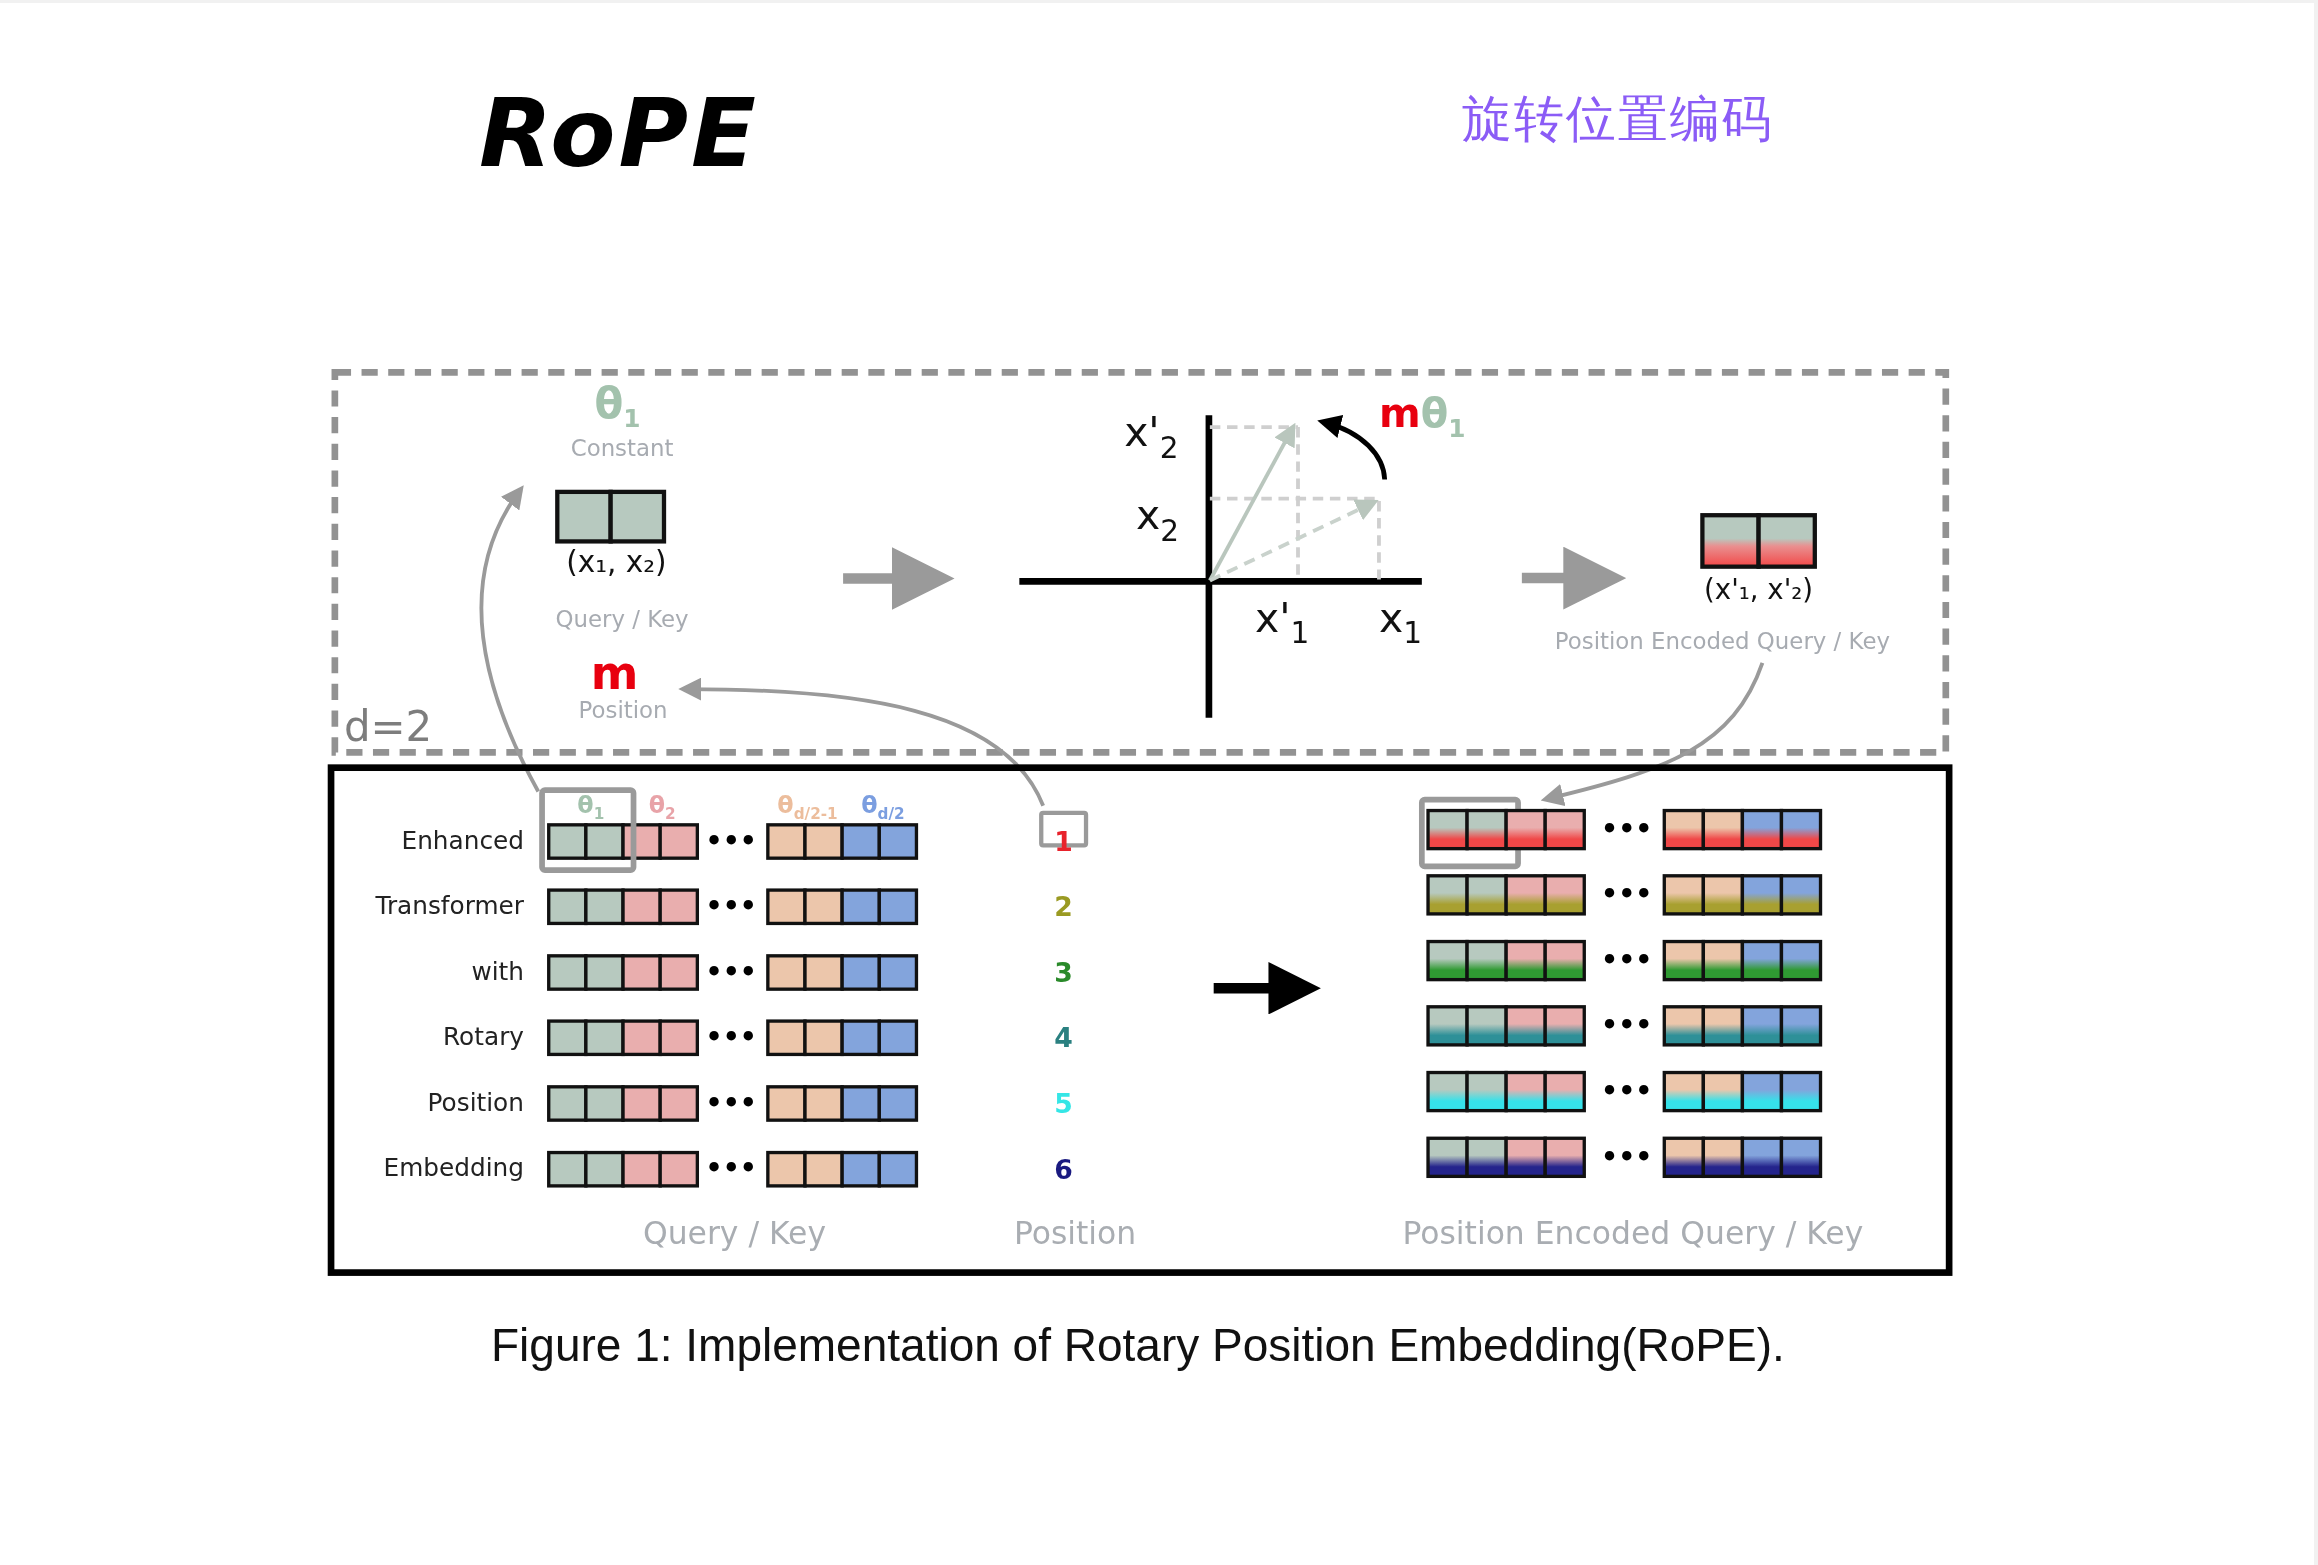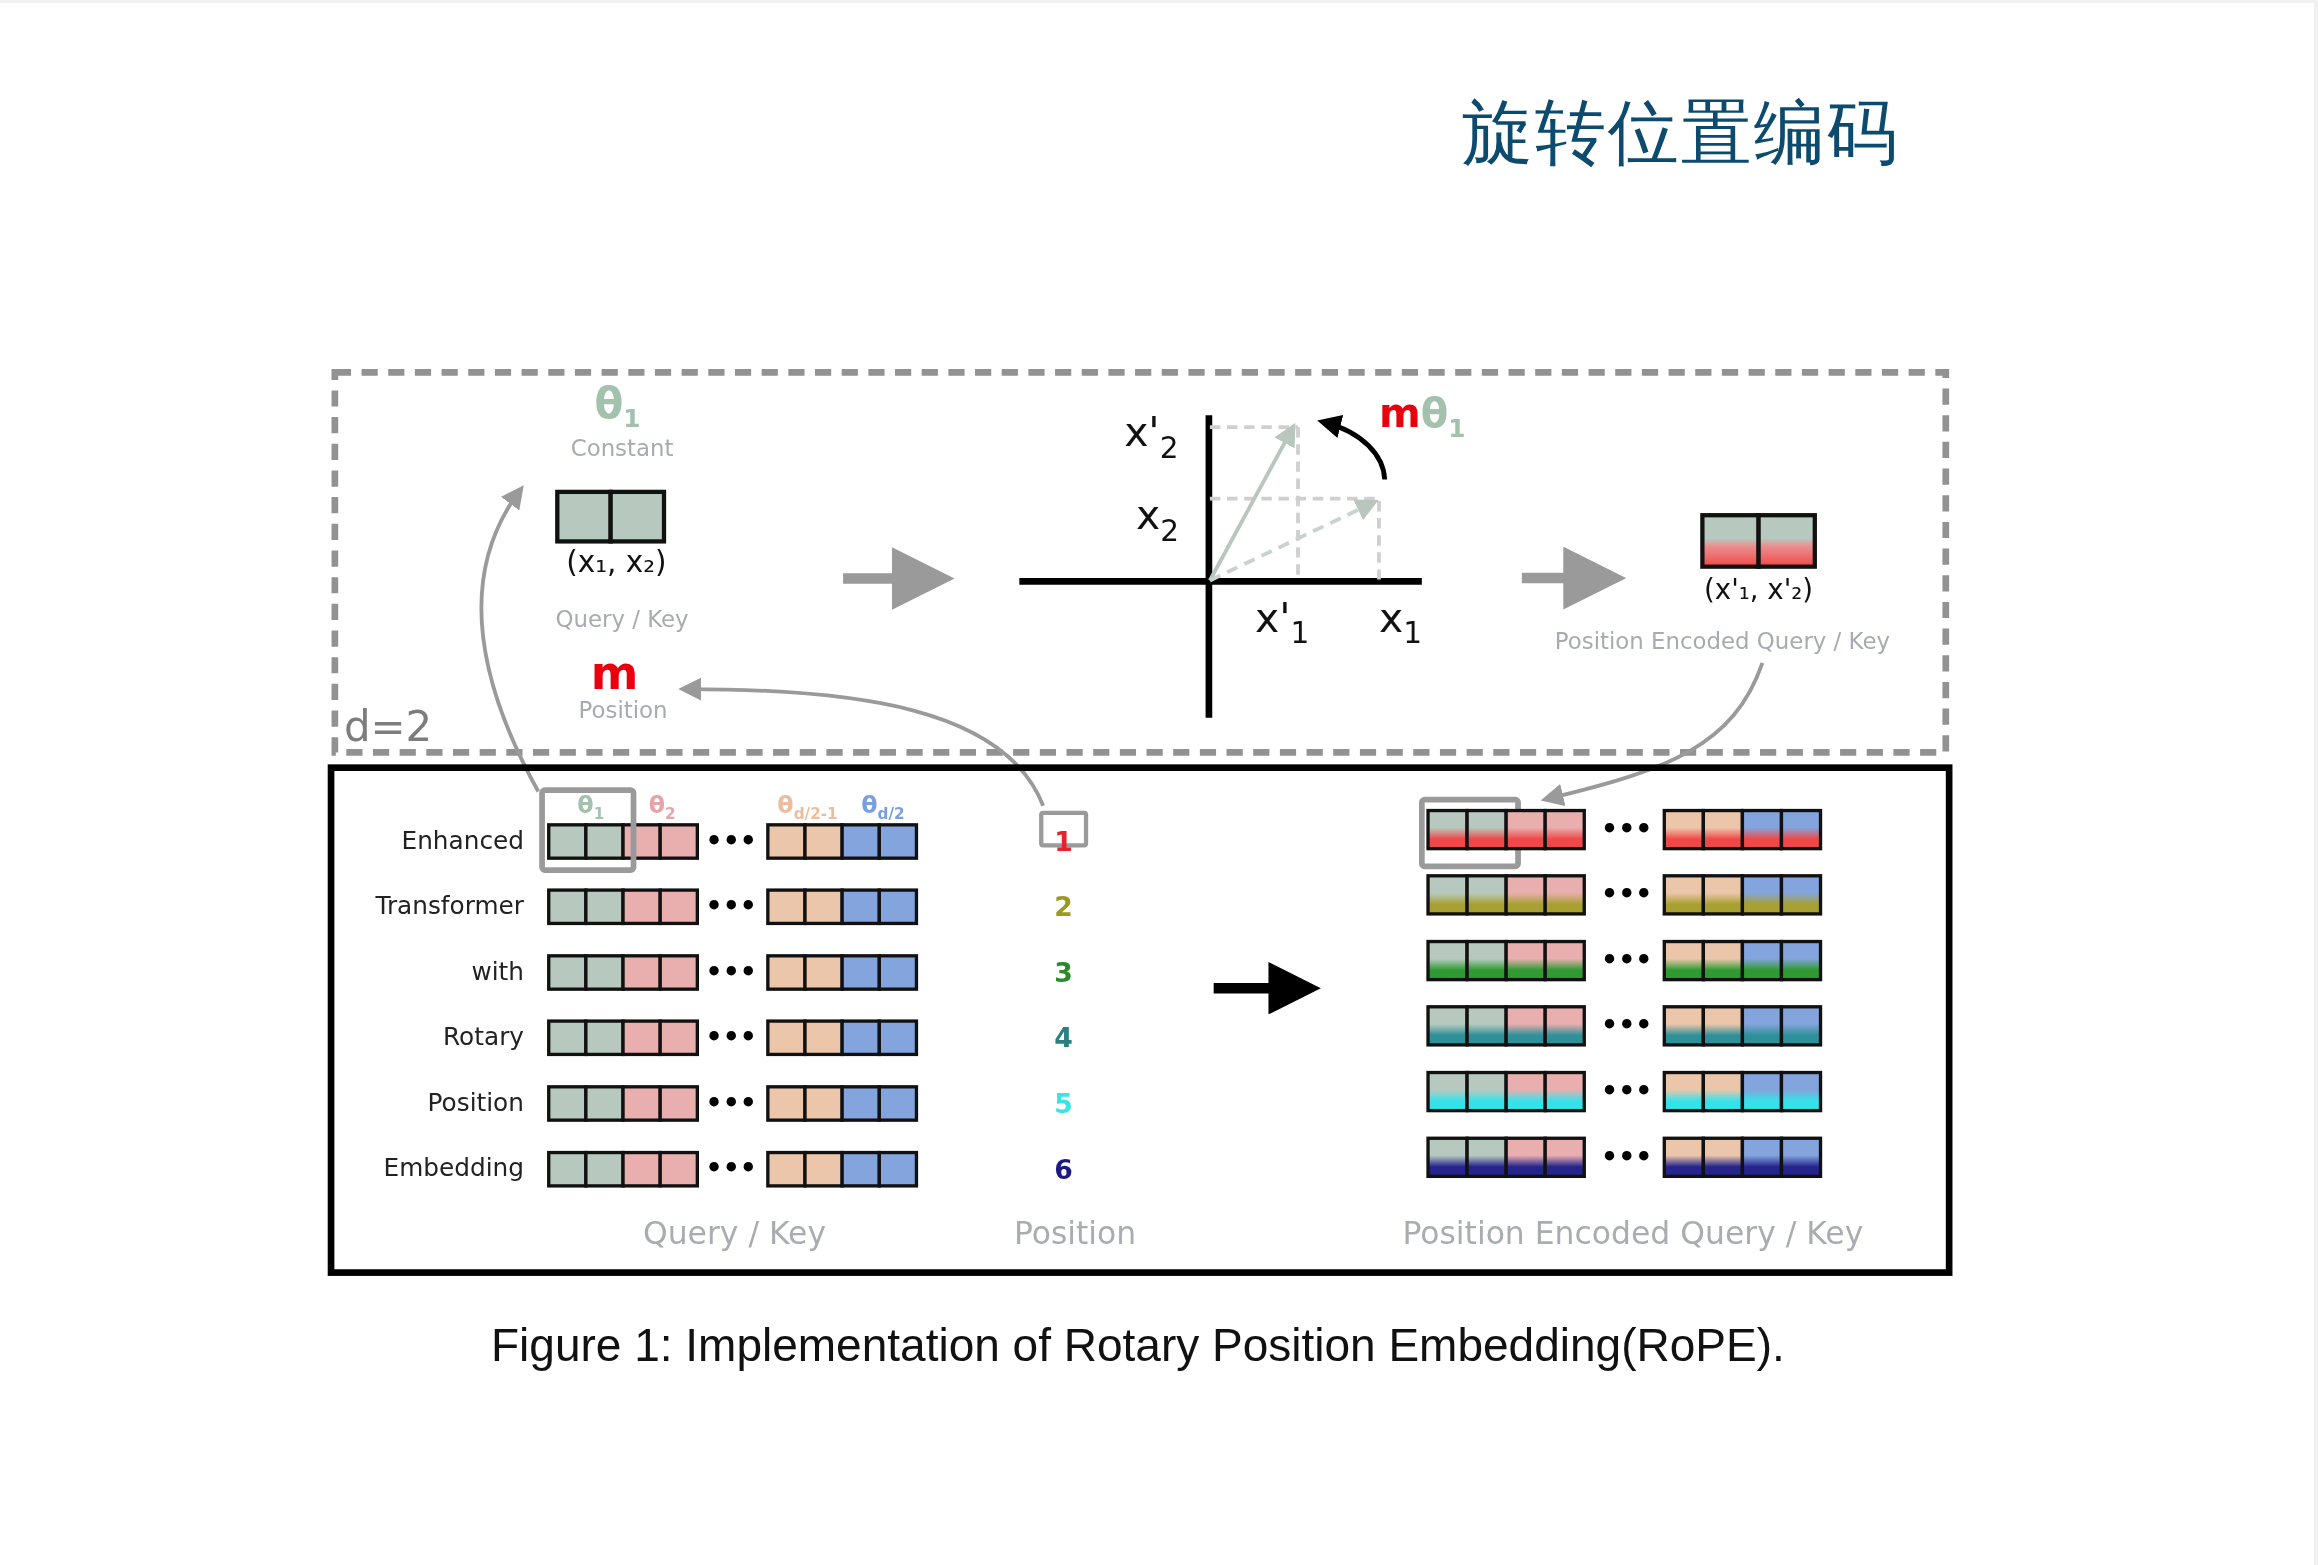--- a/index.html
+++ b/index.html
@@ -1,31 +1,32 @@
 <!DOCTYPE html>
 <html style="font-size:7.6px"><head>
 <meta charset="utf-8">
 <style>
   html, body { margin: 0; padding: 0; background: #f1f1f1; }
   body { width: 2319px; height: 1565px; position: relative; overflow: hidden; font-family: "DejaVu Sans", sans-serif; }
   .page { position: absolute; left: 0; top: 2.9px; width: 2314px; height: 1562px; background: #ffffff; }
   .abs { position: absolute; }
   .title-en { left: 479px; top: 83px; font-family: "DejaVu Sans", sans-serif; font-weight: bold; font-style: italic; font-size: 95px; letter-spacing: 2.9px; color: #000; line-height: 1; }
-  .title-zh { left: 1462px; top: 95px; font-family: Liberation Serif, serif; font-size: 71px; color: #0c4a6e; line-height: 1; letter-spacing: 1.9px; }
+  .title-zh { left: 1462px; top: 95px; font-family: Liberation Mono, monospace; font-size: 50px; color: #8b5cf6; line-height: 1; letter-spacing: 1.9px; }
   .caption { left: 491px; top: 1319px; font-family: Liberation Sans, sans-serif; font-size: 46px; color: #111; line-height: 1; white-space: nowrap; }
   svg text { font-family: "DejaVu Sans", sans-serif; }
   .lbl-gray { fill: #a7abb1; }
   .row-label { fill: #222; font-size: 52px; text-anchor: end; }
   .cap-label { fill: #a9adb2; font-size: 66px; text-anchor: middle; }
 </style>
 </head>
 <body>
 
 <div class="page">
 
+  <div class="abs title-en">RoPE</div>
   <div class="abs title-zh">旋转位置编码</div>
 
   <svg class="abs" style="left:0;top:0" width="2314" height="1315" viewBox="0 0 4858 2760">
     <defs>
       <marker id="arrGray" markerWidth="6" markerHeight="6" refX="4" refY="3" orient="auto" markerUnits="strokeWidth">
         <path d="M0,0 L6,3 L0,6 Z" fill="#9a9a9a"></path>
       </marker>
       <marker id="arrBlack" markerWidth="5" markerHeight="5" refX="3.5" refY="2.5" orient="auto" markerUnits="strokeWidth">
         <path d="M0,0 L5,2.5 L0,5 Z" fill="#000"></path>
       </marker>

